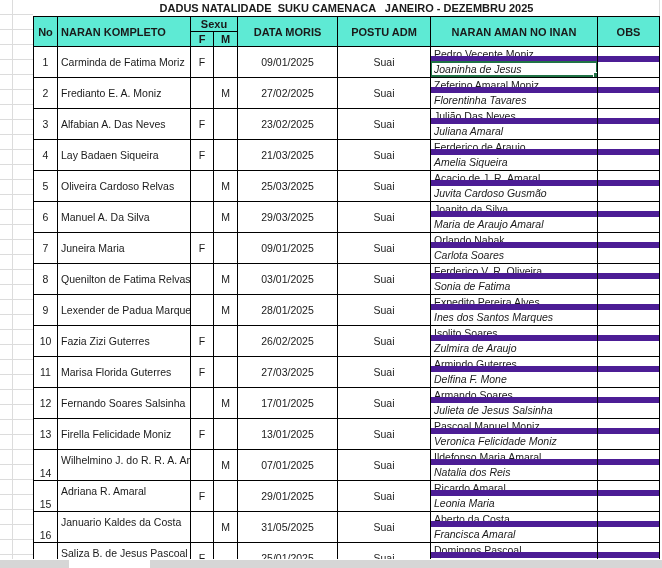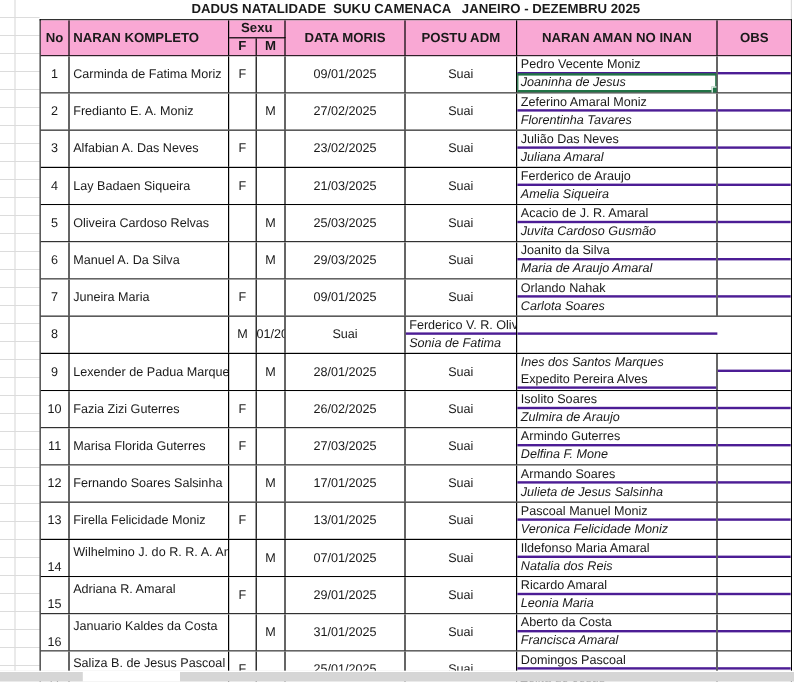--- a/index.html
+++ b/index.html
@@ -12,39 +12,39 @@
   .margin-grid .vline{position:absolute; left:12px; top:0; width:1px; height:559px; background:#dcdcdc;}
   .right-grid{position:absolute; left:659px; top:0; width:3px; height:16px; border-left:1px solid #dcdcdc;}
 
   .table-wrap{position:absolute; left:33px; top:2px; width:627px;}
   .title-row{height:14px; line-height:13px; text-align:center; font-weight:bold; font-size:11px; white-space:pre; overflow:hidden;}
 
   .grid-table{border:1px solid #000; border-bottom:none; width:625px;}
 
   
   .hdr{display:grid; grid-template-columns:24px 133px 23px 24px 100px 93px 167px 61px;
-       grid-template-rows:15px 14px; background:#f9a8d4; border-bottom:1px solid #000;
+       grid-template-rows:15px 14px; background:#5eead4; border-bottom:1px solid #000;
        font-weight:bold; font-size:11px;}
   .hdr > div{box-sizing:border-box; display:flex; align-items:center; justify-content:center; overflow:hidden; border-right:1px solid #000;}
   .hdr .span2{grid-row:1/3;}
   .hdr .h-name{justify-content:flex-start; padding-left:3px;}
   .hdr .h-sexu{grid-column:3/5; border-bottom:1px solid #000;}
   .hdr .h-f{grid-column:3; grid-row:2;}
   .hdr .h-m{grid-column:4; grid-row:2;}
   .hdr .h-obs{border-right:none;}
 
   
   .row{display:grid; grid-template-columns:24px 133px 23px 24px 100px 93px 167px 61px;
        height:30px; border-bottom:1px solid #000; font-size:10.5px; position:relative; background:#fff;}
   .row > div{box-sizing:border-box; border-right:1px solid #000; overflow:hidden;}
   .c{display:flex; align-items:center; justify-content:center;}
   .c.name{justify-content:flex-start; padding-left:3px; white-space:nowrap;}
   .stack{display:flex; flex-direction:column; align-items:stretch;}
   .stack .half{box-sizing:border-box; height:15px; line-height:14px; padding-left:3px; white-space:nowrap; overflow:hidden;}
-  .stack .half.top{border-bottom:2px solid #4c1d95;}
+  .stack .half.top{border-bottom:6px solid #4c1d95;}
   .stack .half.bot{height:14px;font-style:italic;}
   .row .obs-cell{border-right:none;}
   .row.nb .c.no{align-items:flex-end; padding-bottom:1px;}
   .row.nb .c.name{align-items:flex-start; padding-top:4px;}
 
   
   .half.selected{position:relative; overflow:visible;}
   .half.selected::after{content:""; position:absolute; left:-1px; top:-1px; right:-1px; bottom:-1px;
     border:2px solid #217346; pointer-events:none; z-index:4;}
   .fill-handle{position:absolute; right:-3px; bottom:-3px; width:5px; height:5px;
@@ -188,20 +188,21 @@
       <div class="half top">Orlando Nahak</div>
       <div class="half bot">Carlota Soares</div>
     </div>
     <div class="stack obs-cell">
       <div class="half top"></div>
       <div class="half bot"></div>
     </div>
   </div>
           <div class="row">
     <div class="c no">8</div>
+    <div class="c name">Quenilton de Fatima Relvas</div>
     <div class="c sexf"></div>
     <div class="c sexm">M</div>
     <div class="c date">03/01/2025</div>
     <div class="c postu">Suai</div>
     <div class="stack parents-cell">
       <div class="half top">Ferderico V. R. Oliveira</div>
       <div class="half bot">Sonia de Fatima</div>
     </div>
     <div class="stack obs-cell">
       <div class="half top"></div>
@@ -209,22 +210,22 @@
     </div>
   </div>
           <div class="row">
     <div class="c no">9</div>
     <div class="c name">Lexender de Padua Marques</div>
     <div class="c sexf"></div>
     <div class="c sexm">M</div>
     <div class="c date">28/01/2025</div>
     <div class="c postu">Suai</div>
     <div class="stack parents-cell">
+      <div class="half top">Expedito Pereira Alves</div>
       <div class="half bot">Ines dos Santos  Marques</div>
-      <div class="half top">Expedito Pereira Alves</div>
     </div>
     <div class="stack obs-cell">
       <div class="half top"></div>
       <div class="half bot"></div>
     </div>
   </div>
           <div class="row">
     <div class="c no">10</div>
     <div class="c name">Fazia Zizi Guterres</div>
     <div class="c sexf">F</div>
@@ -318,21 +319,21 @@
     <div class="stack obs-cell">
       <div class="half top"></div>
       <div class="half bot"></div>
     </div>
   </div>
           <div class="row nb">
     <div class="c no">16</div>
     <div class="c name">Januario Kaldes da Costa</div>
     <div class="c sexf"></div>
     <div class="c sexm">M</div>
-    <div class="c date">31/01/2025</div>
+    <div class="c date">31/05/2025</div>
     <div class="c postu">Suai</div>
     <div class="stack parents-cell">
       <div class="half top">Aberto da Costa</div>
       <div class="half bot">Francisca Amaral</div>
     </div>
     <div class="stack obs-cell">
       <div class="half top"></div>
       <div class="half bot"></div>
     </div>
   </div>

